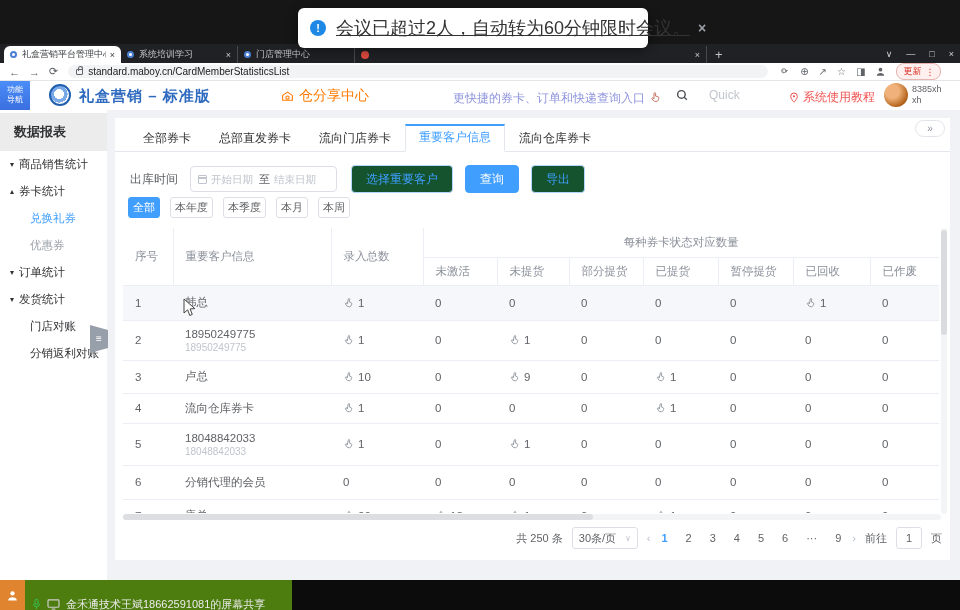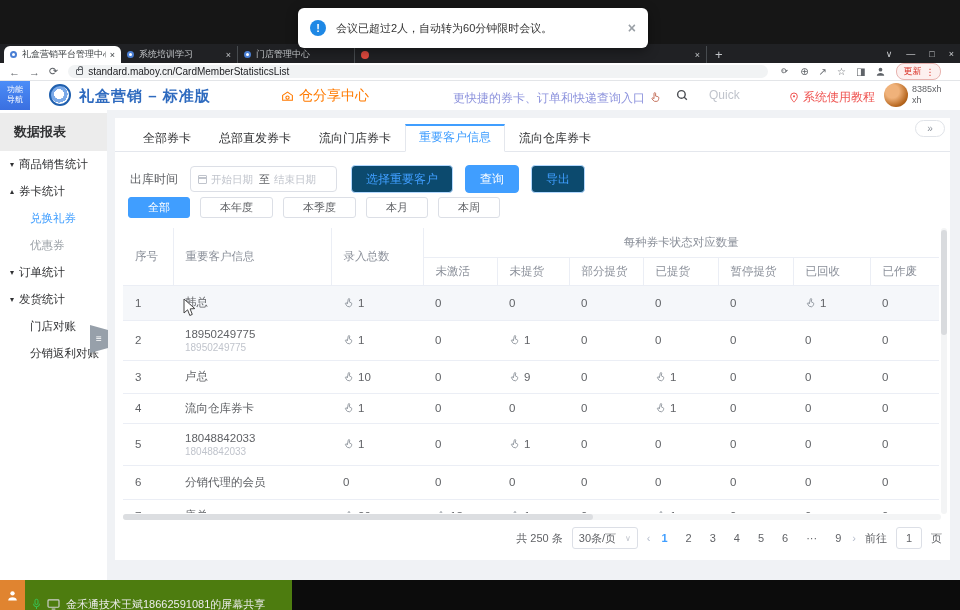--- a/index.html
+++ b/index.html
@@ -5,21 +5,21 @@
   * { margin:0; padding:0; box-sizing:border-box; font-family:"Liberation Sans","DejaVu Sans",sans-serif; }
   html,body { width:960px; height:610px; overflow:hidden; background:#101010; }
   .screen { position:relative; width:960px; height:610px; background:#161616; overflow:hidden; }
 
   
   .toast { position:absolute; left:298px; top:8px; width:350px; height:40px; background:#fff;
            border-radius:6px; box-shadow:0 3px 12px rgba(0,0,0,.4); display:flex; align-items:center;
            padding:0 12px; z-index:50; }
   .toast-ico { width:16px; height:16px; border-radius:50%; background:#1e88e5; color:#fff; font-size:11px;
                font-weight:bold; text-align:center; line-height:16px; flex:0 0 16px; }
-  .toast-msg { font-size:11px; color:#333; margin-left:10px; flex:1; white-space:nowrap; }
+  .toast-msg { font-size:18px; color:#333; margin-left:10px; flex:1; white-space:nowrap;text-decoration:underline; }
   .toast-x { color:#9aa0a6; font-size:14px; font-weight:bold; margin-left:8px; cursor:pointer; }
 
   
   .tabstrip { position:absolute; left:0; top:44px; width:960px; height:19px; background:#202124; display:flex; align-items:flex-end; }
   .btab { height:17px; display:flex; align-items:center; padding:0 6px; font-size:9px; color:#c3c6c9;
           width:117px; border-right:1px solid #474b4f; position:relative; }
   .btab.active { background:#fff; color:#3c4043; border-radius:6px 6px 0 0; border-right:none; }
   .btab:nth-child(4) { width:352px; }
   .fav { width:7px; height:7px; border-radius:50%; border:2px solid #4a7fd4; background:#fff; flex:0 0 7px; }
   .fav.rec { border:none; background:#e04a3f; width:8px; height:8px; flex-basis:8px; }
@@ -89,28 +89,28 @@
   .filter-row { position:absolute; left:15px; top:47px; height:28px; display:flex; align-items:center; }
   .flabel { font-size:12px; color:#606266; margin-right:12px; }
   .datebox { width:147px; height:26px; border:1px solid #dcdfe6; border-radius:4px; display:flex;
              align-items:center; padding:0 7px; gap:4px; background:#fff; }
   .calico { width:9px; height:9px; border:1px solid #c0c4cc; border-radius:1px; position:relative; flex:0 0 9px; }
   .calico:before { content:""; position:absolute; top:1px; left:0; right:0; height:2px; background:#c0c4cc; }
   .dinput { border:none; outline:none; width:44px; font-size:10.5px; color:#606266; background:transparent; }
   .dinput::placeholder { color:#c0c4cc; }
   .dto { font-size:11px; color:#606266; }
   .btn { height:28px; border-radius:4px; font-size:12px; padding:0 14px; cursor:pointer; border:1px solid #b3d8ff;
-         background:#0c4a6e; color:#409EFF; }
+         background:#14532d; color:#409EFF; }
   .btn.primary { background:#409EFF; border-color:#409EFF; color:#fff; }
   .btn + .btn { margin-left:12px; }
   .btngap { margin-left:14px; }
 
   .quick-row { position:absolute; left:13px; top:79px; display:flex; gap:10px; }
   .qpill { height:21px; line-height:19px; border:1px solid #dcdfe6; border-radius:3px; font-size:11px;
-           color:#606266; padding:0 19px; background:#fff; cursor:pointer; }
+           color:#606266; padding:0 4px; background:#fff; cursor:pointer; }
   .qpill.active { background:#409EFF; border-color:#409EFF; color:#fff; }
 
   .twrap { position:absolute; left:8px; top:110px; width:818px; height:285px; overflow:hidden; }
   table { border-collapse:collapse; table-layout:fixed; width:816px; }
   thead th { font-size:11.5px; font-weight:normal; color:#8a8f99; text-align:left; padding-left:12px;
              border-bottom:1px solid #ebeef5; border-right:1px solid #ebeef5; background:#fff; }
   thead tr:first-child th { height:29px; }
   thead tr:last-child th { height:28px; }
   th.group { text-align:center; padding-left:0; }
   th:last-child { border-right:none; }

